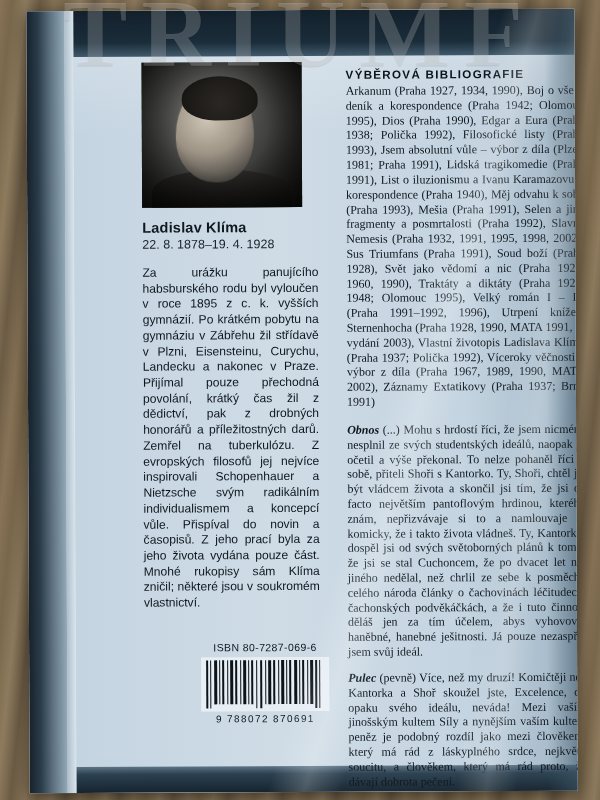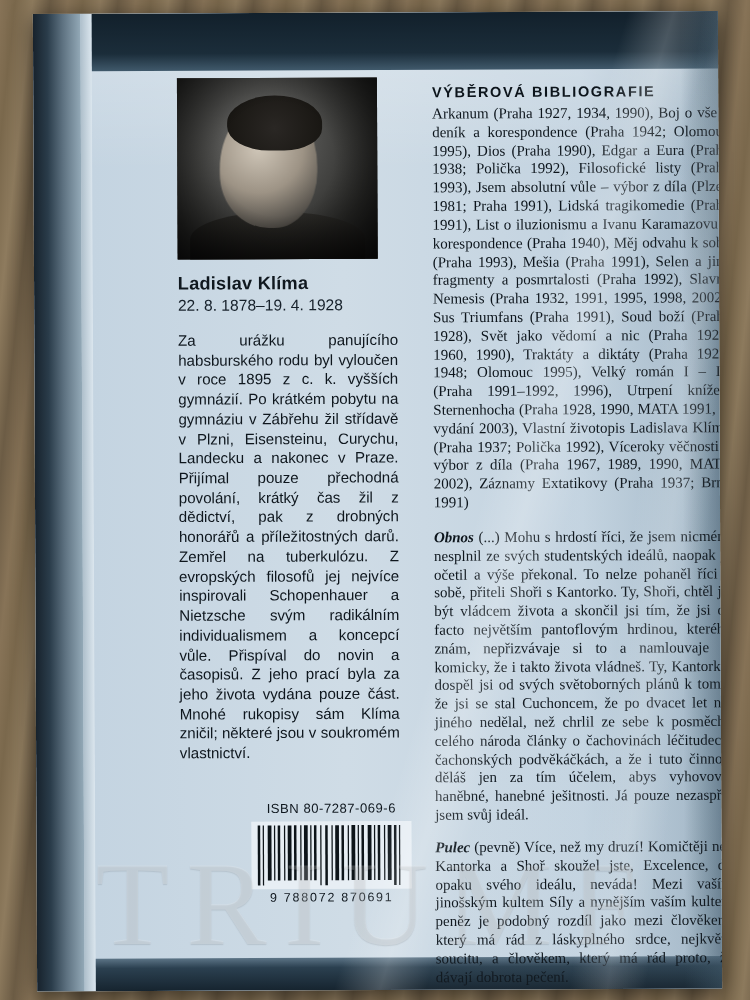--- a/index.html
+++ b/index.html
@@ -221,22 +221,23 @@
     font-style: italic;
   }
   .quote + .quote { margin-top: 11px; }
 
   
   .watermark {
     position: absolute;
     left: 0; top: 0; right: 0; bottom: 0;
     pointer-events: none;
     display: flex;
-    align-items: flex-end;
+    align-items: flex-start;
     justify-content: center;
+    font-weight: bold;
   }
   .watermark span {
     font-family: "Liberation Serif", serif;
     font-size: 96px;
     letter-spacing: 14px;
     color: rgba(255,255,255,0.20);
     text-shadow: 0 1px 1px rgba(0,0,0,0.10);
     transform: translateY(-22px);
   }
   .plastic {

